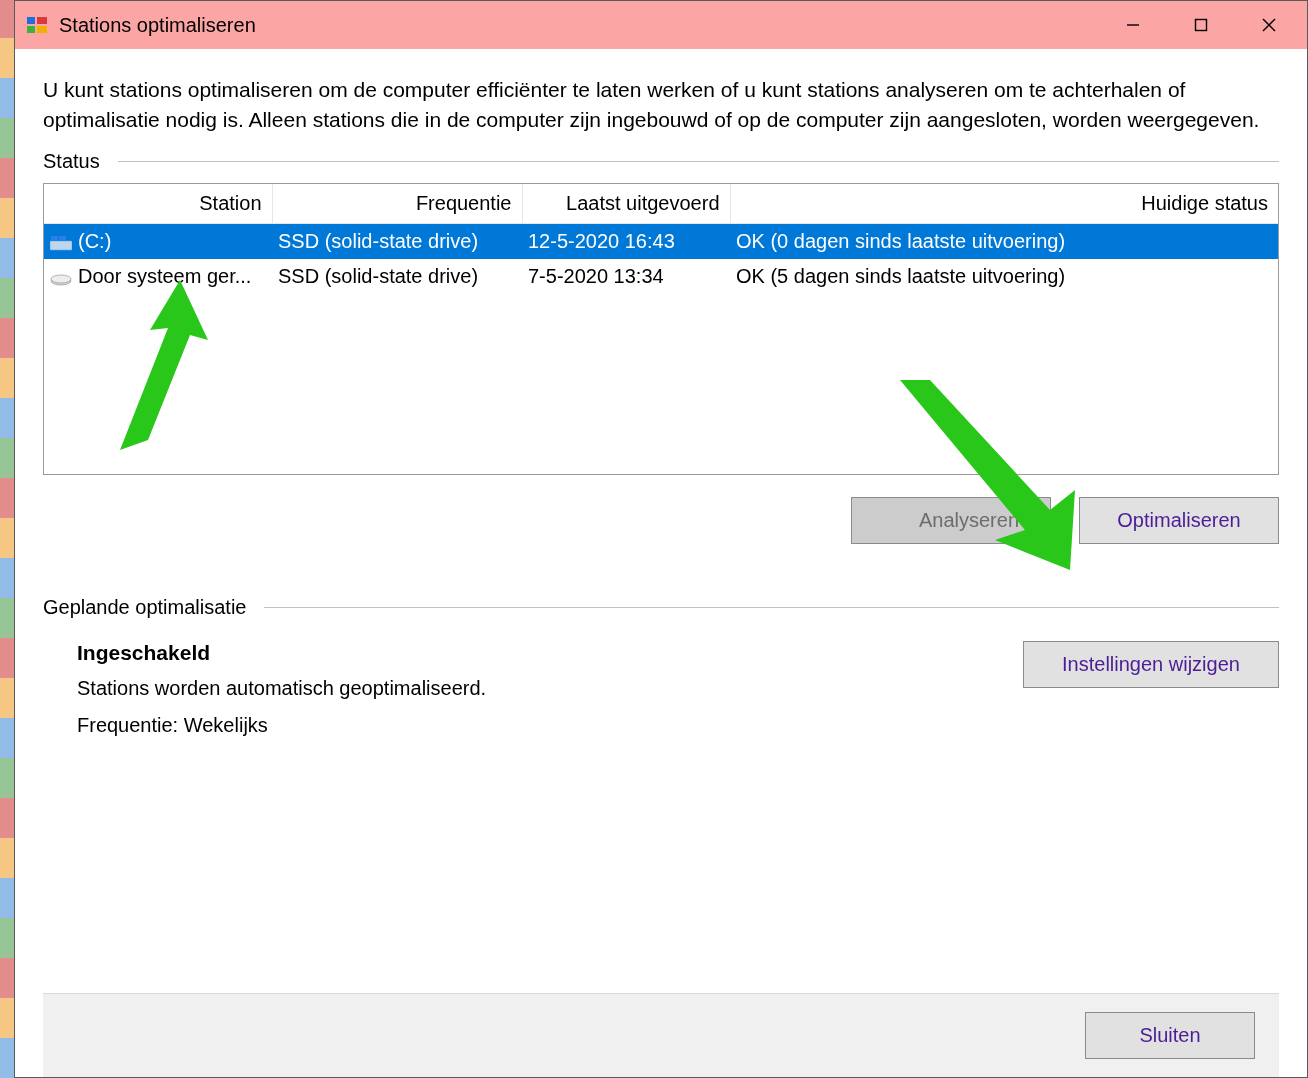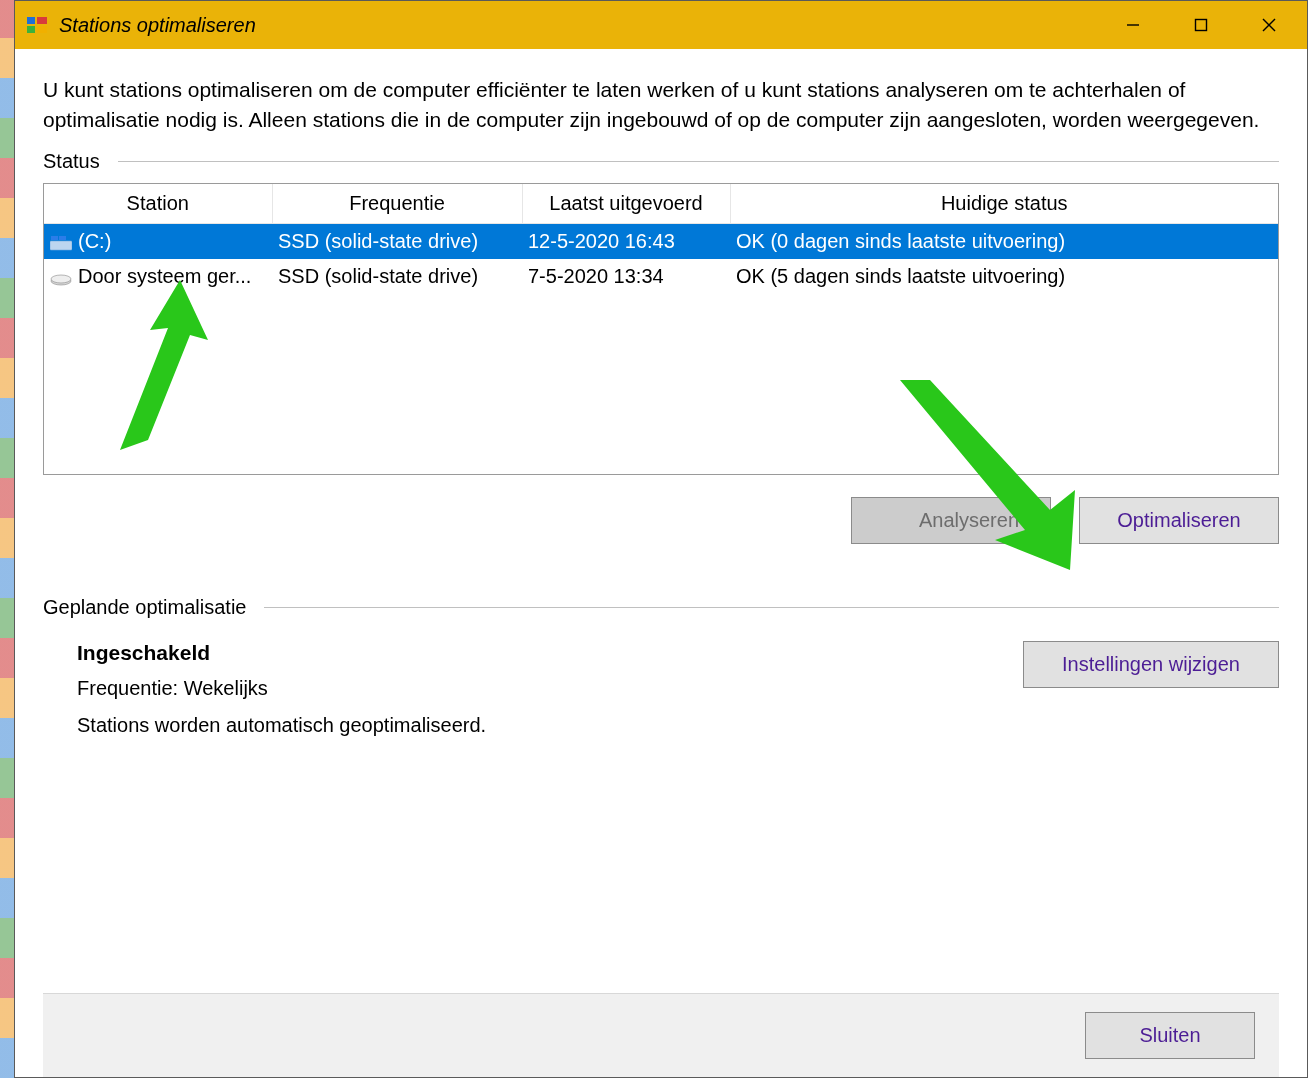--- a/index.html
+++ b/index.html
@@ -44,22 +44,21 @@
       display: flex;
       flex-direction: column;
     }
 
     
     .titlebar {
       height: 48px;
       display: flex;
       align-items: center;
       padding: 0 4px 0 10px;
-      background: #eab308;
-      font-style: italic;
+      background: #fca5a5;
     }
     .titlebar .app-icon {
       width: 24px;
       height: 24px;
       margin-right: 10px;
       flex-shrink: 0;
     }
     .titlebar .title {
       font-size: 20px;
       color: #000;
@@ -119,21 +118,21 @@
       background: #fff;
       height: 292px;
       overflow: hidden;
     }
     .tbl {
       width: 100%;
       border-collapse: collapse;
       table-layout: fixed;
     }
     .tbl th {
-      text-align: center;
+      text-align: right;
       font-weight: 400;
       font-size: 20px;
       padding: 8px 10px;
       border-right: 1px solid #e6e6e6;
       border-bottom: 1px solid #e6e6e6;
       background: #fff;
       white-space: nowrap;
       overflow: hidden;
     }
     .tbl th:last-child { border-right: none; }
@@ -335,22 +334,22 @@
     </div>
 
     <div class="group-label">
       <span>Geplande optimalisatie</span>
       <span class="rule"></span>
     </div>
 
     <div class="sched-body">
       <div class="sched-text">
         <div class="bold">Ingeschakeld</div>
+        <div class="line">Stations worden automatisch geoptimaliseerd.</div>
         <div class="line">Frequentie: Wekelijks</div>
-        <div class="line">Stations worden automatisch geoptimaliseerd.</div>
       </div>
       <button class="btn" style="width:256px">Instellingen wijzigen</button>
     </div>
 
     <div class="footer">
       <button class="btn">Sluiten</button>
     </div>
 
   </div>
 </div>

